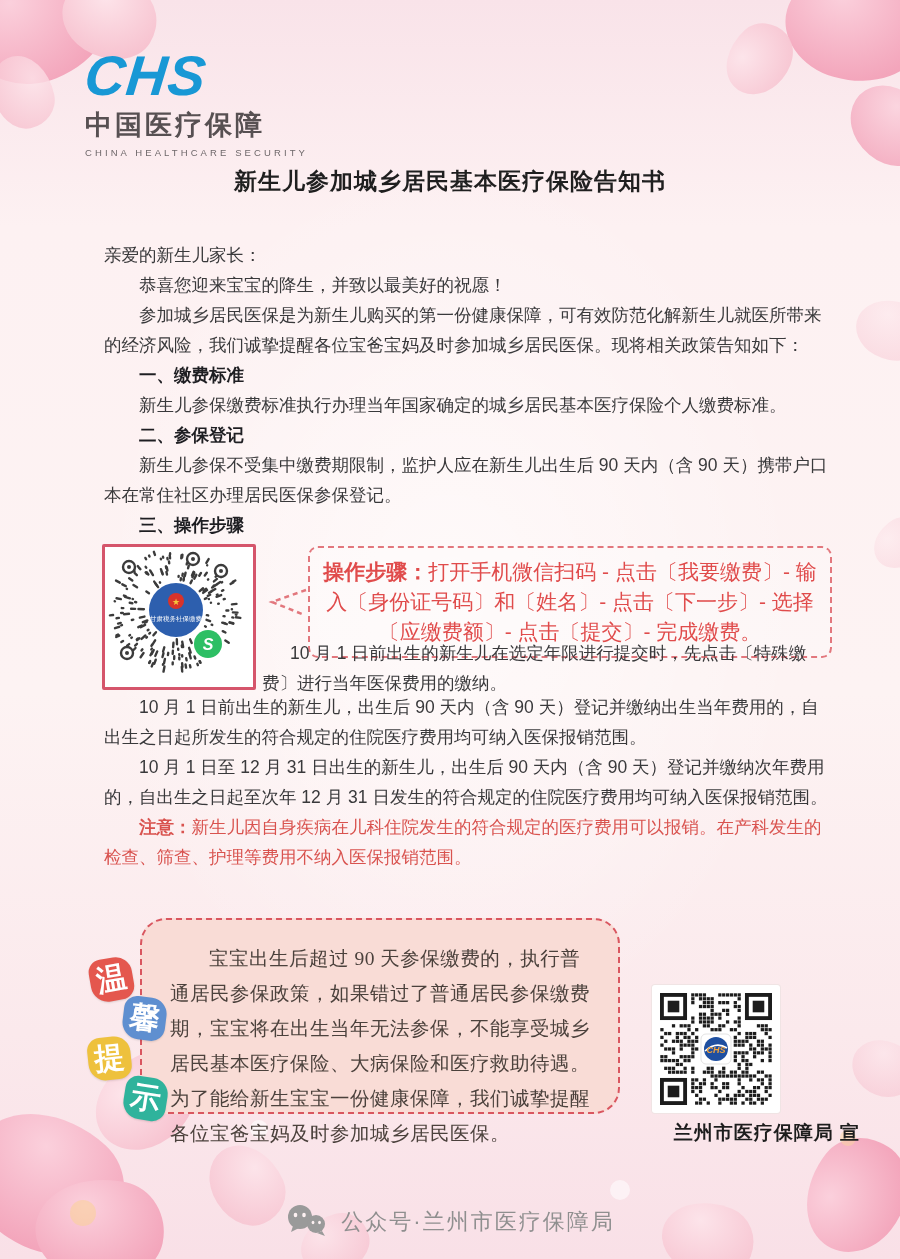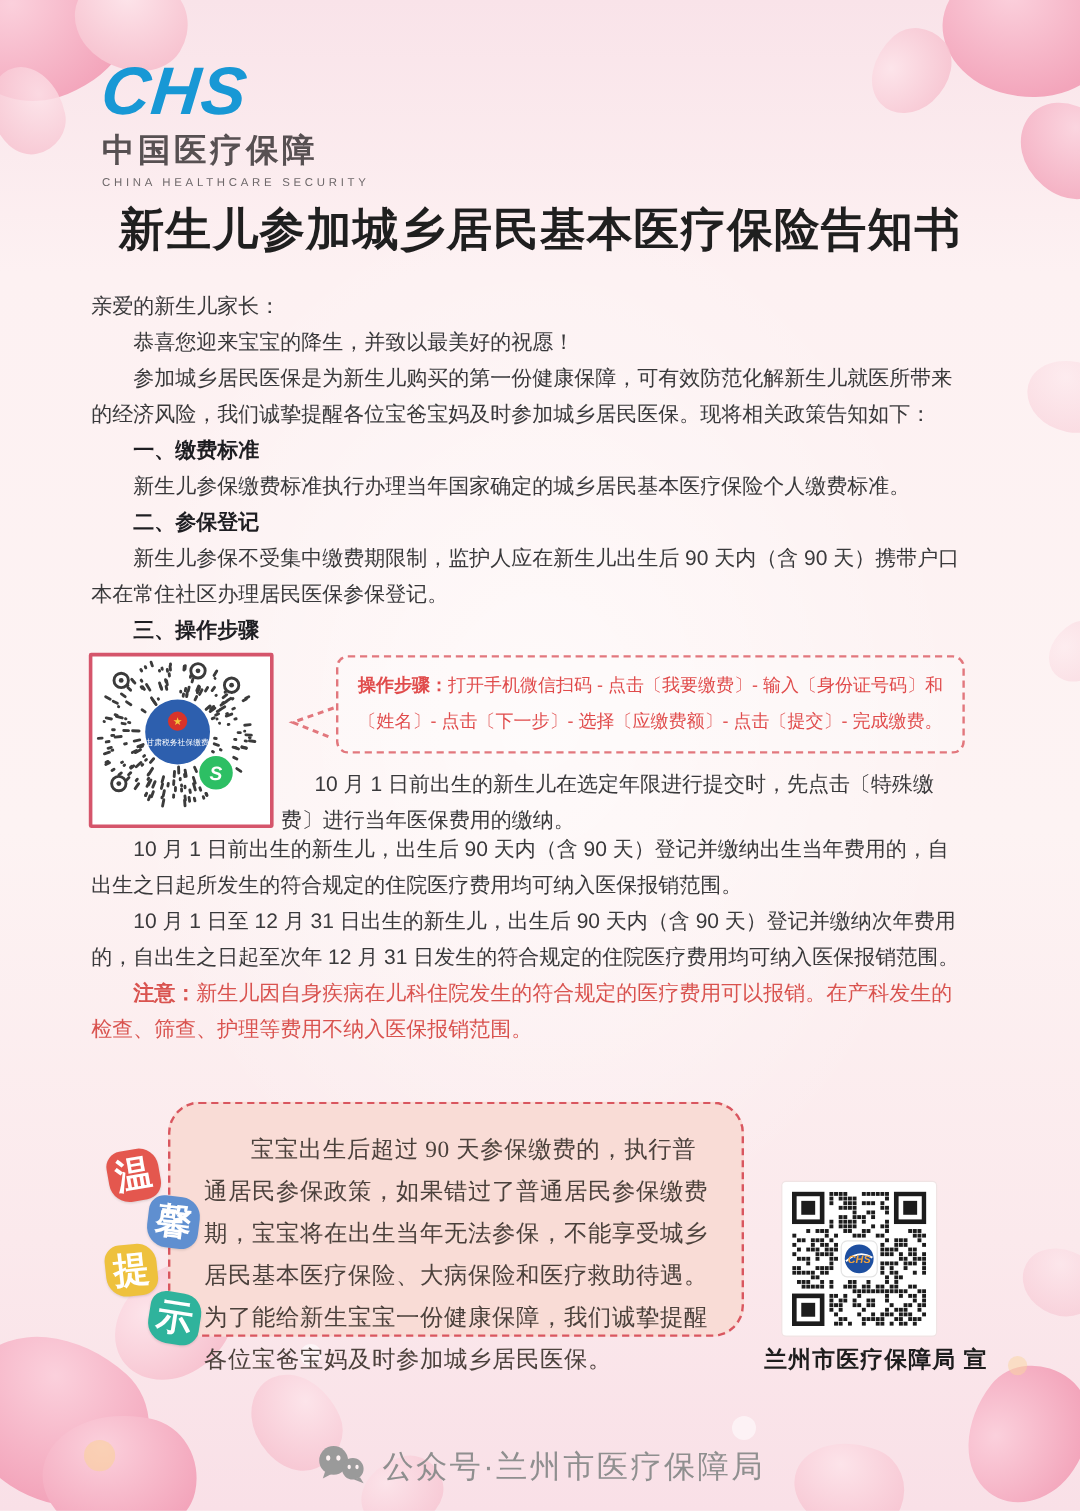--- a/index.html
+++ b/index.html
@@ -14,32 +14,32 @@
   .petal.light{background:radial-gradient(ellipse at 35% 30%,#fde4ea,#f7c3d0 75%);}
   .bokeh{position:absolute;border-radius:50%;}
   
   .logo{position:absolute;left:85px;top:48px;}
   .logo-chs{font-size:56px;line-height:56px;font-weight:900;font-style:italic;color:#1898d5;letter-spacing:1px;transform:skewX(-6deg);}
   .logo-cn{font-size:27px;font-weight:bold;color:#575052;letter-spacing:3px;margin-top:3px;}
   .logo-en{font-size:9.5px;color:#6e686a;letter-spacing:3.1px;margin-top:4px;}
   
   .title{position:absolute;left:0;top:166px;width:900px;text-align:center;
          font-family:"Liberation Serif","DejaVu Serif",serif;
-         font-size:38px;font-weight:bold;color:#1f1f1f;letter-spacing:1px;}
+         font-size:23px;font-weight:bold;color:#1f1f1f;letter-spacing:1px;}
   
-  .content{position:absolute;left:76px;top:240px;width:728px;font-size:17.5px;line-height:30px;color:#39393b;}
+  .content{position:absolute;left:104px;top:240px;width:728px;font-size:17.5px;line-height:30px;color:#39393b;}
   .content p{margin:0;}
   .ind{text-indent:2em;}
   .sec-h{font-weight:bold;color:#1e1e22;text-indent:2em;margin-top:2px;}
   .qr-row{position:relative;height:146px;margin-top:6px;}
   .qr-frame{position:absolute;left:-2px;top:-2px;width:148px;height:140px;background:#fff;
             border:3px solid #d5556b;border-radius:2px;}
   .steps-box{position:absolute;left:204px;top:0;width:524px;box-sizing:border-box;
              border:2px dashed #e2777d;border-radius:10px;background:rgba(255,255,255,.28);
-             padding:9px 8px;text-align:center;color:#e04b4b;font-size:15px;line-height:30px;}
+             padding:9px 8px;text-align:center;color:#e04b4b;font-size:21px;line-height:30px;}
   .steps-box b{font-weight:bold;}
   .qr-note{position:absolute;left:158px;top:92px;width:570px;text-indent:1.6em;}
   .connector{position:absolute;left:152px;top:38px;}
   .red{color:#d9534f;}
   .notice{margin-top:1px;text-indent:2em;}
   
   .tips-box{position:absolute;left:140px;top:918px;width:480px;height:196px;box-sizing:border-box;
             border:2px dashed #d9565f;border-radius:26px;background:#f9dcd6;
             padding:21px 22px 0 28px;font-family:"Liberation Serif","DejaVu Serif",serif;
             font-size:19.5px;line-height:35px;color:#4b413c;letter-spacing:.5px;}
@@ -47,25 +47,25 @@
   .tile{position:absolute;width:43px;height:43px;display:flex;align-items:center;justify-content:center;
         color:#fff;font-size:30px;font-weight:bold;border-radius:30% 38% 32% 40%;box-shadow:0 1px 2px rgba(0,0,0,.12);}
   .tile.t0{left:90px;top:958px;background:#e4574e;transform:rotate(-10deg);}
   .tile.t1{left:123px;top:997px;background:#5f8fd0;transform:rotate(7deg);}
   .tile.t2{left:88px;top:1037px;background:#eec13d;transform:rotate(-6deg);}
   .tile.t3{left:124px;top:1077px;background:#2fb39c;transform:rotate(9deg);}
   
   .qr-br{position:absolute;left:652px;top:985px;width:128px;height:128px;background:#fff;border-radius:3px;
          display:flex;align-items:center;justify-content:center;box-shadow:0 0 0 1px #f0e4e4;}
   .publisher{position:absolute;left:600px;top:1120px;width:260px;text-align:center;color:#1d1d1d;}
-  .pub-name{font-size:19px;font-weight:bold;letter-spacing:1px;}
+  .pub-name{font-size:19px;font-weight:bold;letter-spacing:1px;text-align:right;}
   .pub-date{font-size:18px;margin-top:10px;letter-spacing:1px;}
   
   .footer{position:absolute;left:0;top:1204px;width:900px;display:flex;align-items:center;justify-content:center;gap:12px;}
-  .footer-text{font-size:26px;color:#8f8f8f;letter-spacing:2px;}
+  .footer-text{font-size:22px;color:#8f8f8f;letter-spacing:2px;}
 </style>
 </head>
 <body>
 
 <div class="page">
 
   <div class="glow"></div>
   <div class="petal" style="left:-35px;top:-45px;width:150px;height:125px;transform:rotate(-22deg);"></div>
   <div class="petal light" style="left:62px;top:-22px;width:95px;height:80px;transform:rotate(32deg);"></div>
   <div class="petal light" style="left:-14px;top:62px;width:74px;height:60px;transform:rotate(78deg);opacity:.8;"></div>

